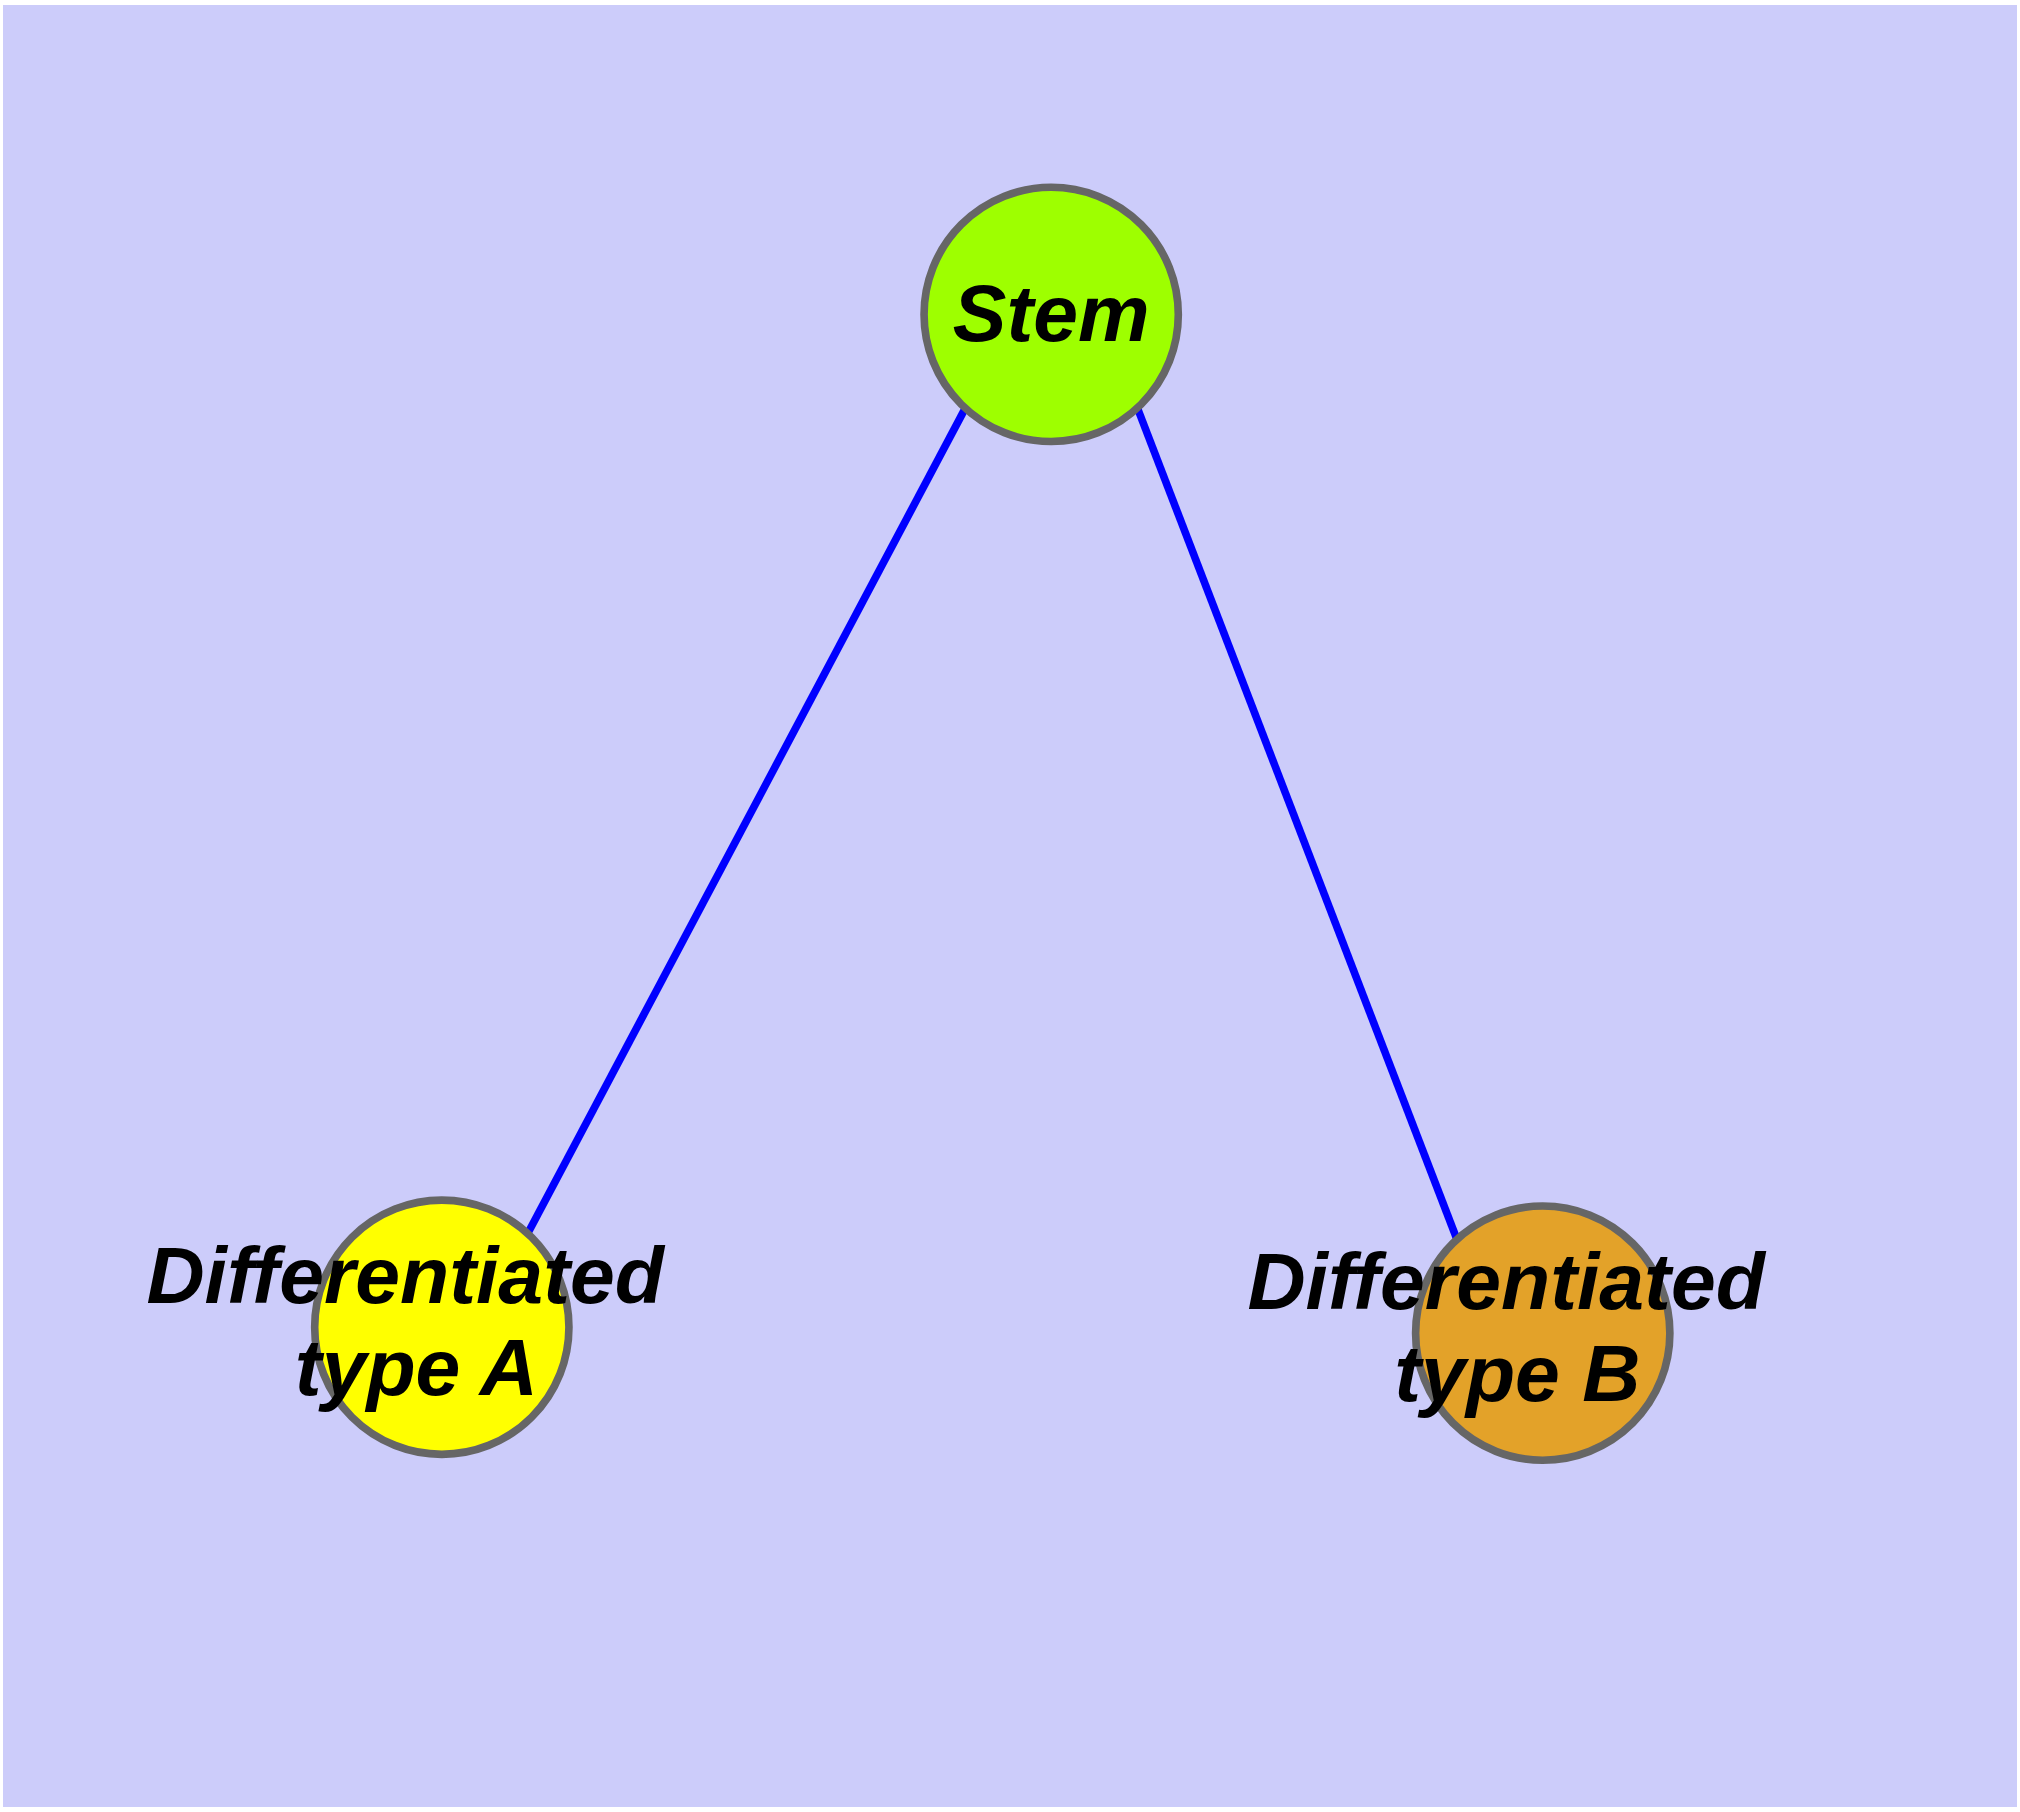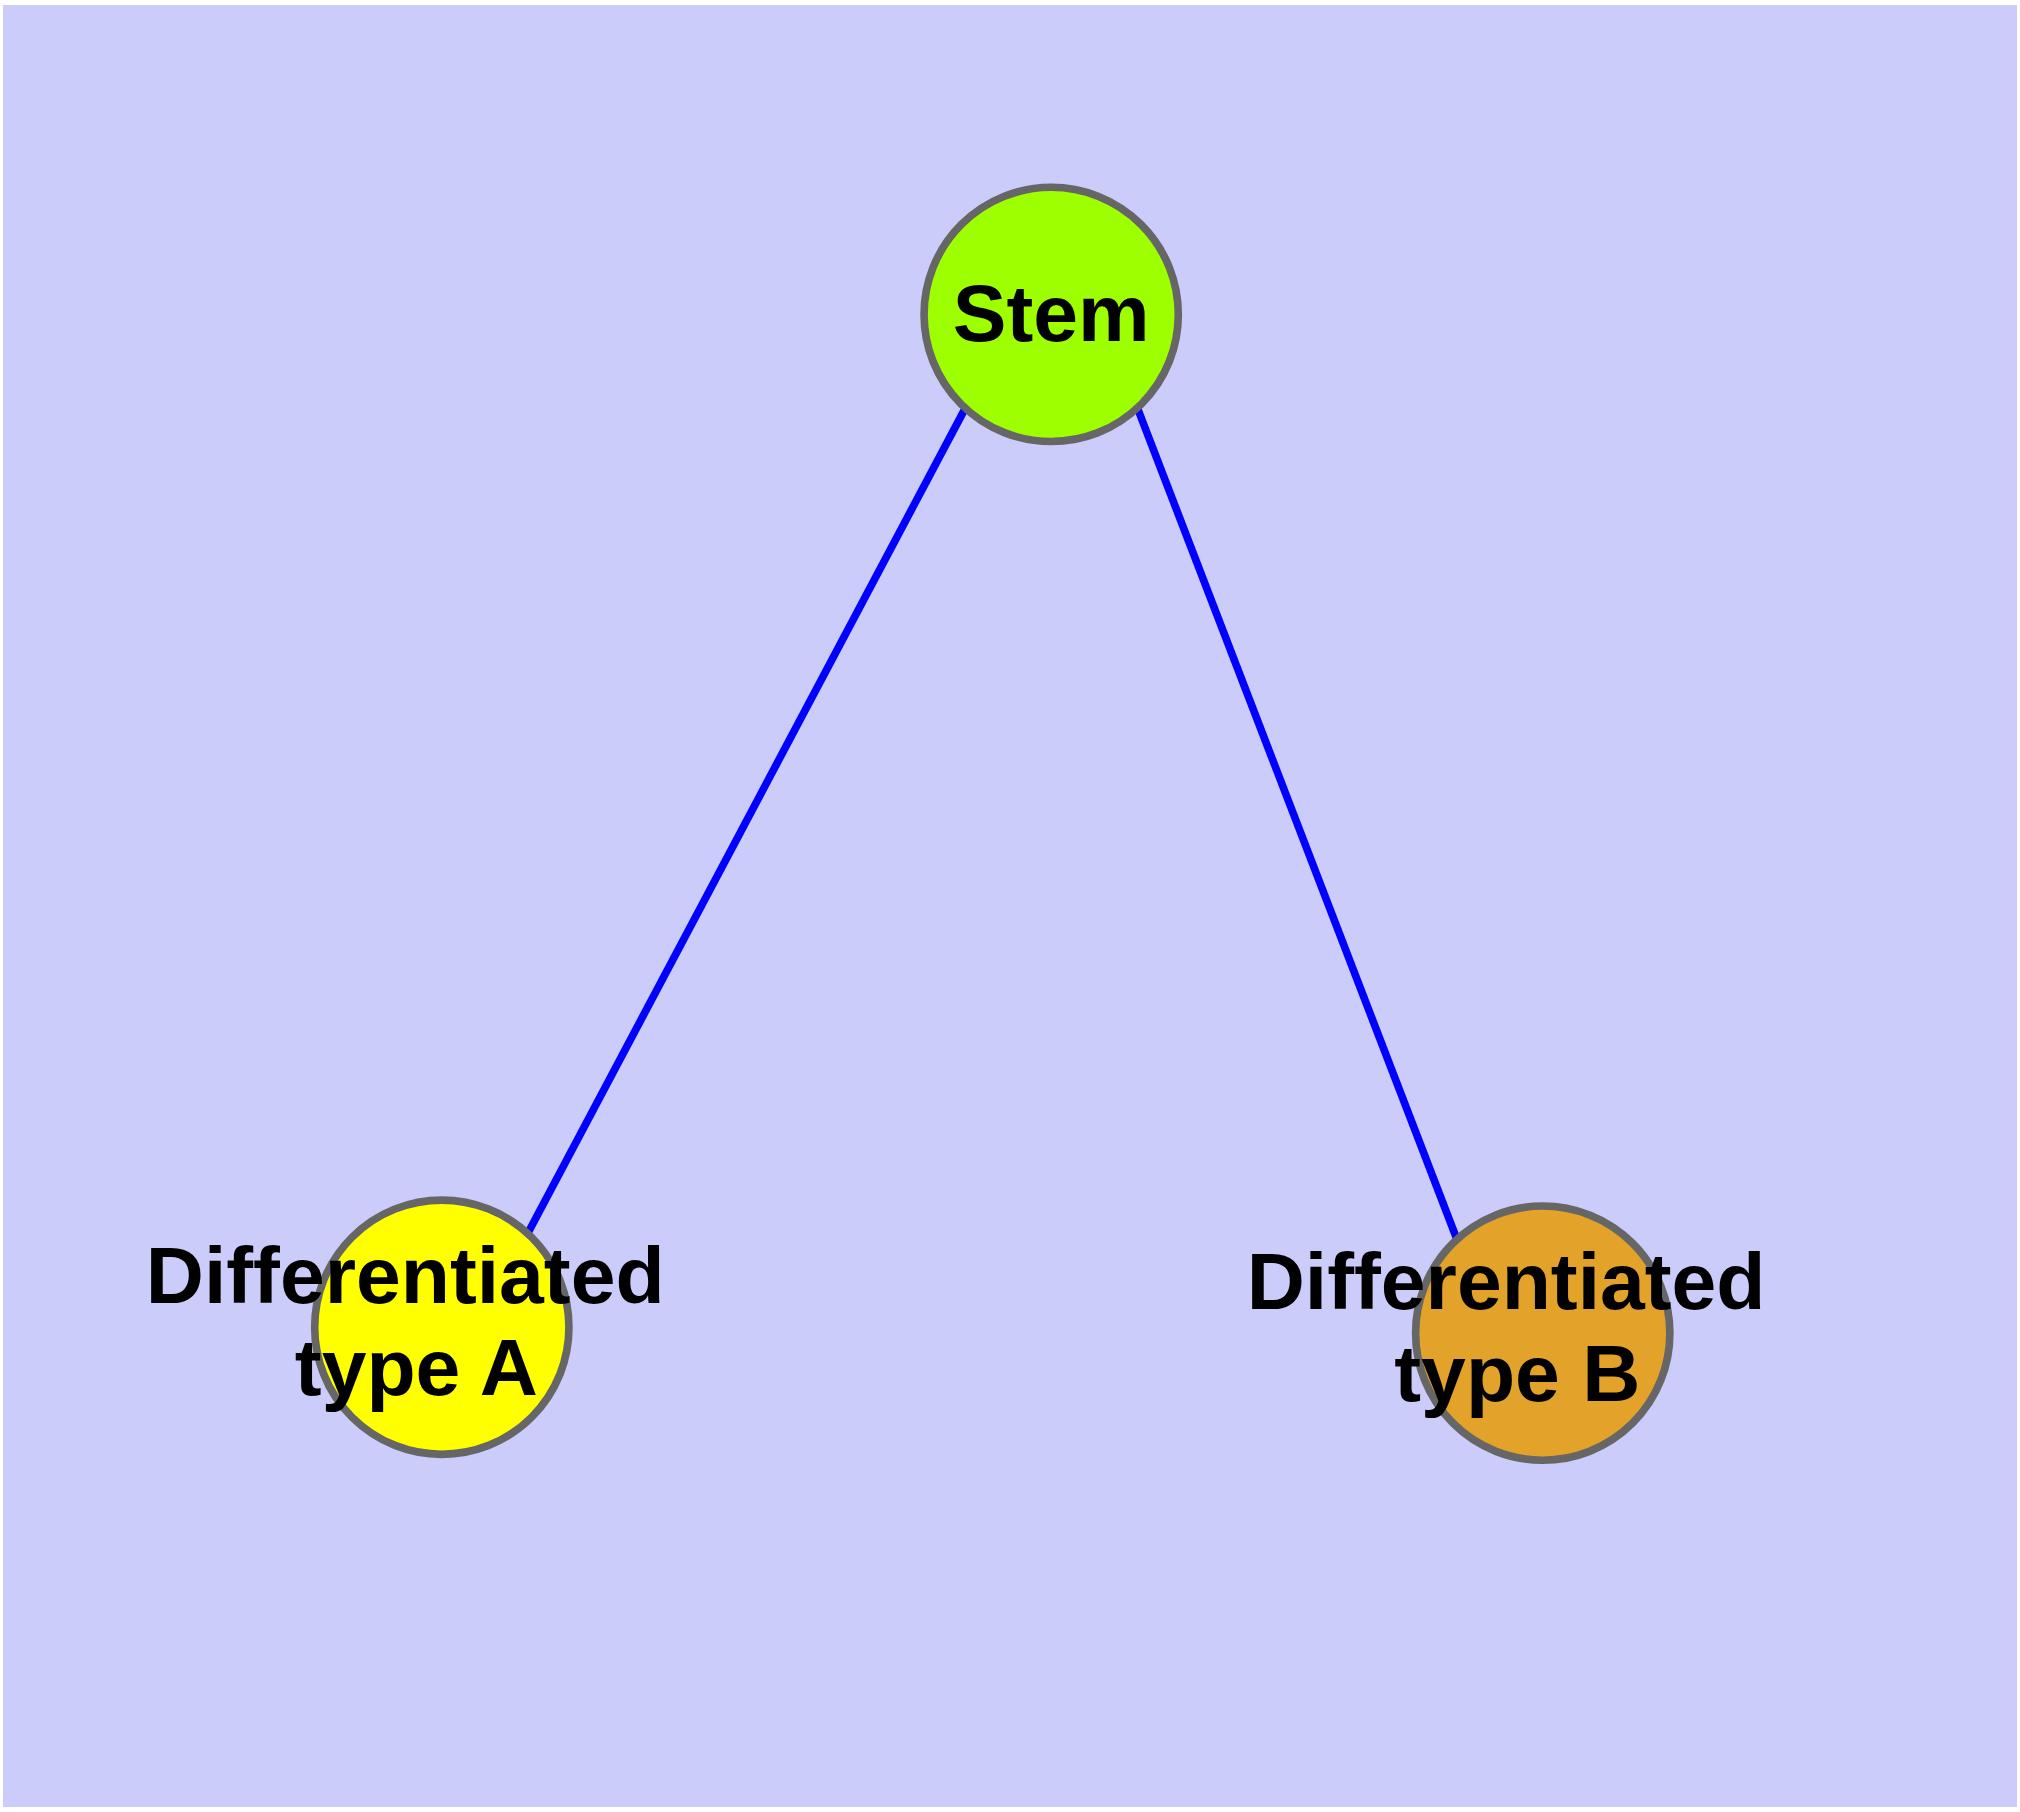--- a/index.html
+++ b/index.html
@@ -7,20 +7,21 @@
     padding: 0;
     background: #ffffff;
   }
   #canvas {
     position: relative;
     width: 2021px;
     height: 1812px;
     background: #ffffff;
     overflow: hidden;
     font-family: "Liberation Sans", sans-serif;
+    font-style: italic;
   }
   #plot-area {
     position: absolute;
     left: 3.4px;
     top: 5.1px;
     width: 2014px;
     height: 1802px;
     background: #ccccfa;
   }
   svg#graph {

